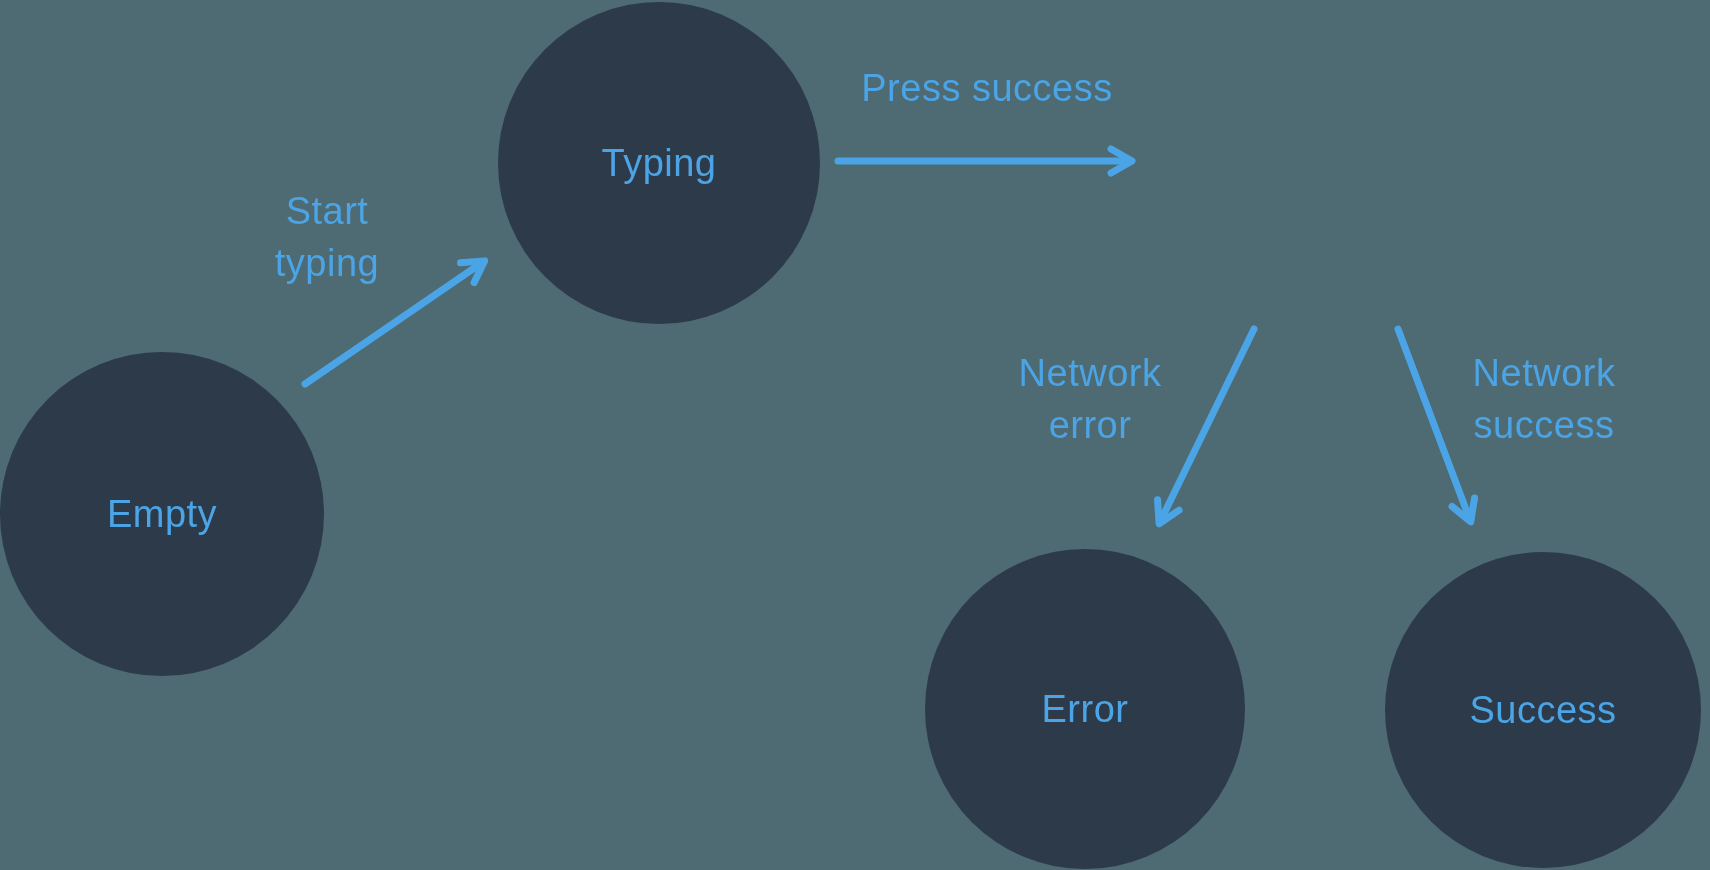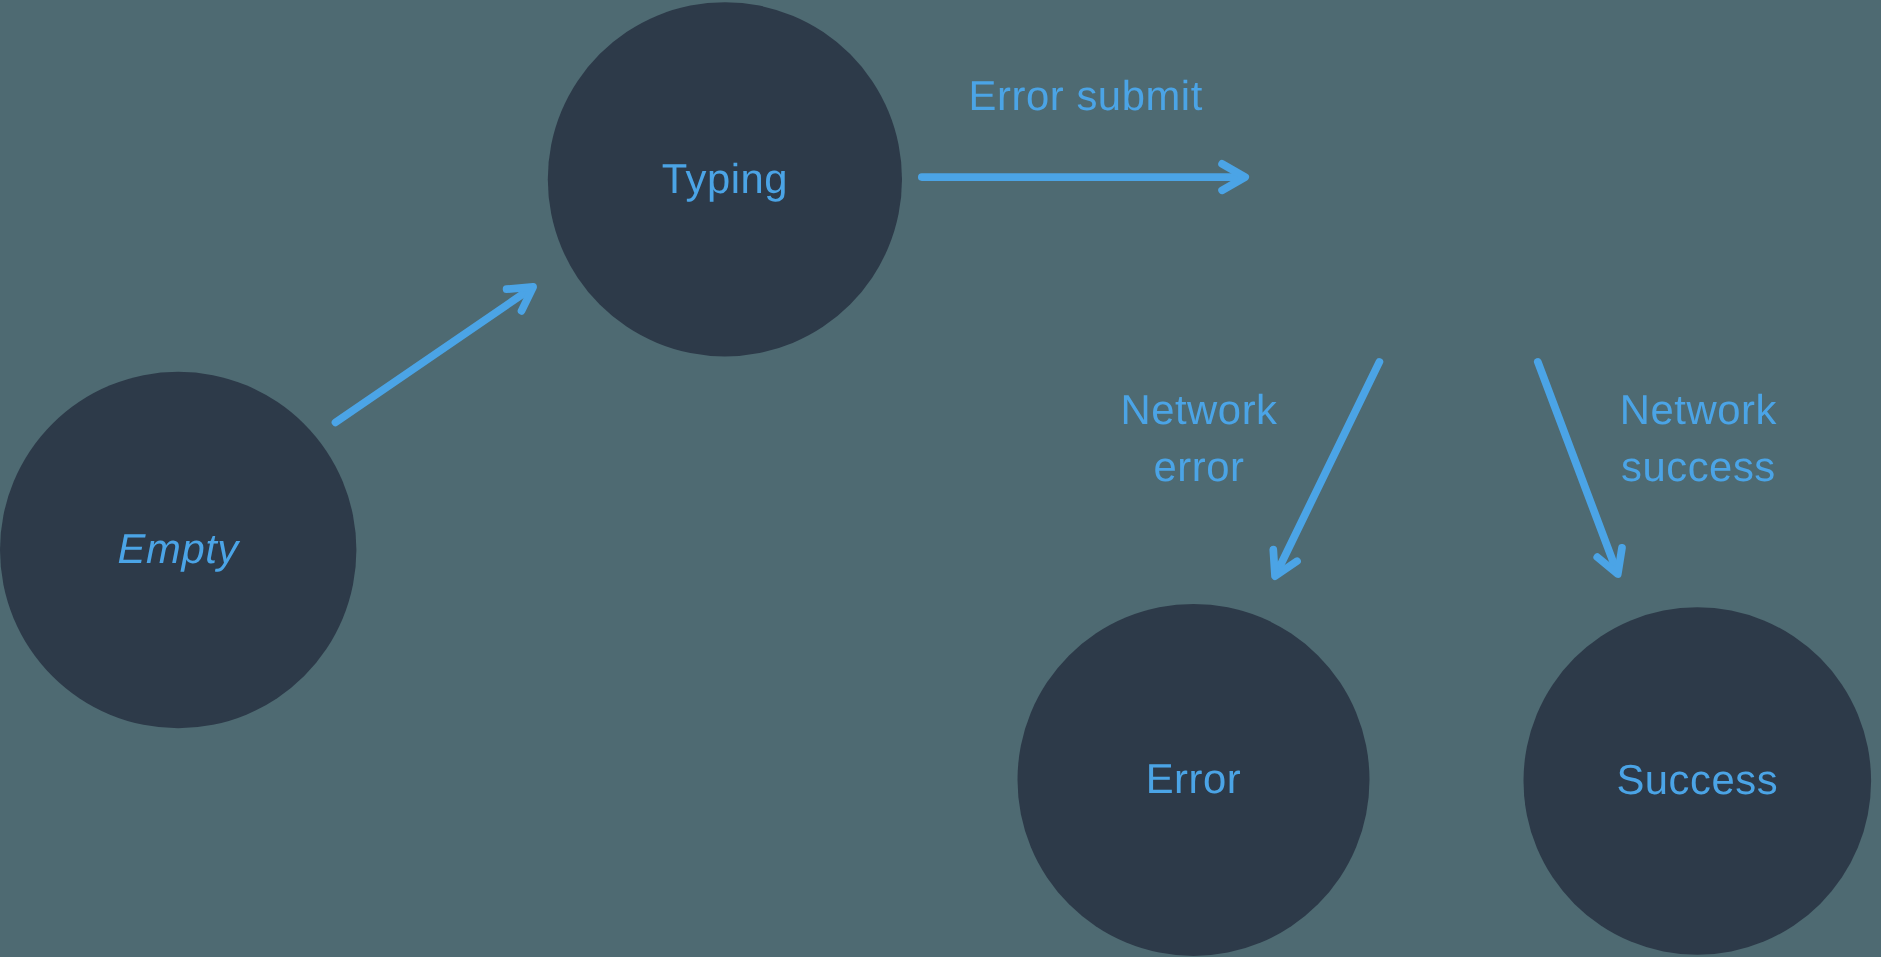--- a/index.html
+++ b/index.html
@@ -75,36 +75,40 @@
       <marker id="head" markerWidth="34" markerHeight="34" refX="25" refY="17" orient="auto" markerUnits="userSpaceOnUse">
         <path class="head-path" d="M6 5 L27 17 L6 29"></path>
       </marker>
     </defs>
     <line x1="305" y1="384" x2="483" y2="262" marker-end="url(#head)"></line>
     <line x1="838" y1="161" x2="1130" y2="161" marker-end="url(#head)"></line>
     <line x1="1254" y1="329" x2="1160" y2="522" marker-end="url(#head)"></line>
     <line x1="1398" y1="329" x2="1470" y2="520" marker-end="url(#head)"></line>
   </svg>
 
+  <div class="t-label" style="left:327px; top:185px;">
+    <span>Start</span>
+    <span>typing</span>
+  </div>
 
   <div class="t-label" style="left:987px; top:62px;">
-    <span>Error submit</span>
+    <span>Press success</span>
   </div>
 
   <div class="t-label" style="left:1090px; top:347px;">
     <span>Network</span>
     <span>error</span>
   </div>
 
   <div class="t-label" style="left:1544px; top:347px;">
     <span>Network</span>
     <span>success</span>
   </div>
 
-  <div class="state" style="left:0px; top:338px; width:324px; height:324px;font-style:italic;">
+  <div class="state" style="left:0px; top:352px; width:324px; height:324px;">
     <span class="state-label">Empty</span>
   </div>
 
   <div class="state" style="left:498px; top:2px; width:322px; height:322px;">
     <span class="state-label">Typing</span>
   </div>
 
 
   <div class="state" style="left:925px; top:549px; width:320px; height:320px;">
     <span class="state-label">Error</span>

